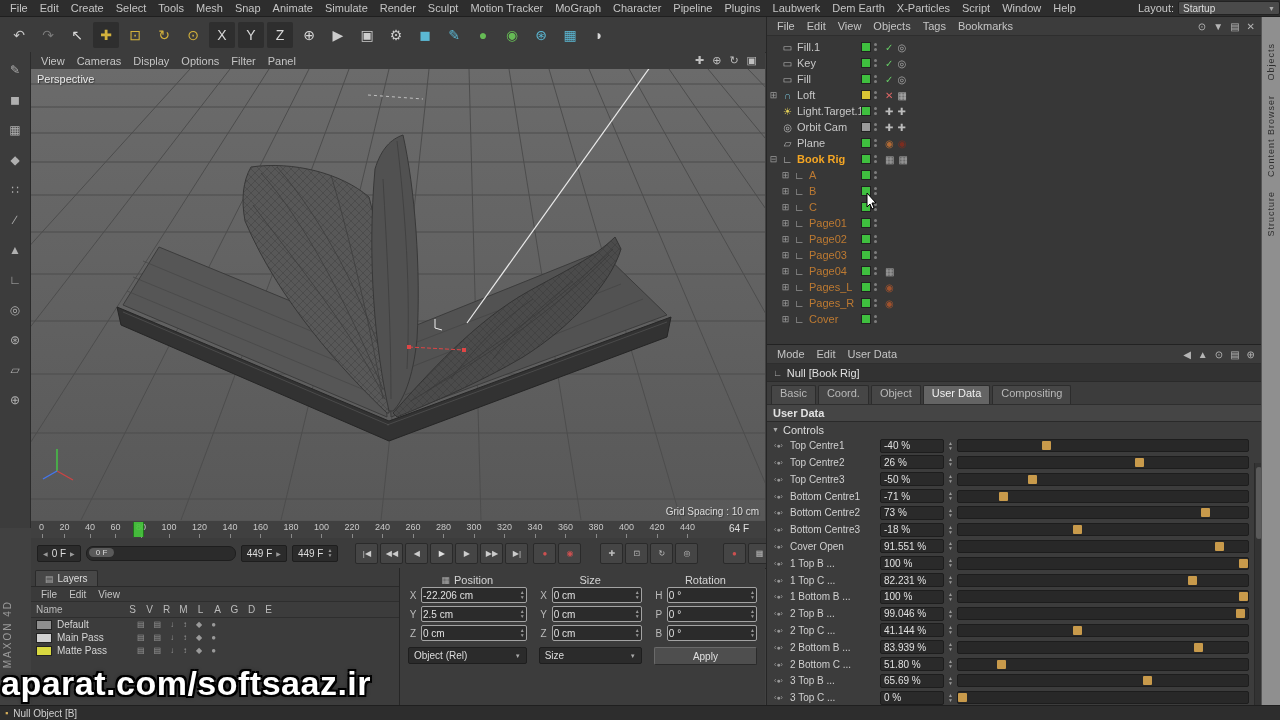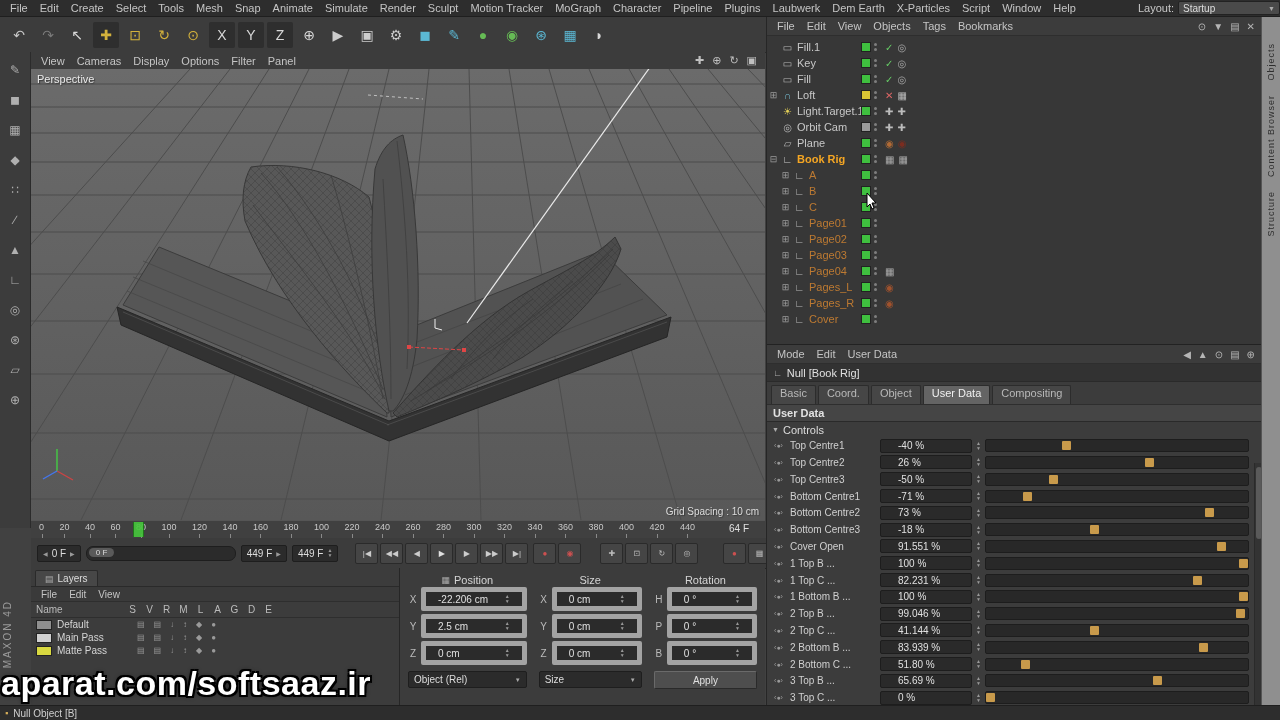--- a/index.html
+++ b/index.html
@@ -78,22 +78,22 @@
   .lrow{height:13px;display:flex;align-items:center;padding:0 5px;font-size:10px;}
   .sw{width:14px;height:8px;border:1px solid #222;margin-right:5px;}
   .lrname{width:80px;color:#d5d5d5;}
   .lcells{letter-spacing:9px;font-size:8px;color:#9a9a9a;white-space:nowrap;}
 
   .coord-panel{flex:1;background:#3c3c3c;padding:4px 8px 0;}
   .coord-grid{display:grid;grid-template-columns:1.15fr 1fr 1fr;column-gap:12px;}
   .chead{height:15px;display:flex;align-items:center;justify-content:center;gap:4px;color:#d5d5d5;font-size:11px;}
   .cfield{display:flex;align-items:center;gap:3px;margin-bottom:3px;}
   .ax{width:10px;color:#bbb;font-size:10px;text-align:center;}
-  .cinput{flex:1;height:14px;background:#2b2b2b;border:5px solid #a3a3a3;border-radius:2px;
-          display:flex;align-items:center;justify-content:space-between;padding:0 12px;font-size:10px;color:#e0e0e0;}
+  .cinput{flex:1;height:14px;background:#2b2b2b;border:1px solid #a3a3a3;border-radius:2px;
+          display:flex;align-items:center;justify-content:space-between;padding:0 1px;font-size:10px;color:#e0e0e0;}
   .cfoot{margin-top:6px;}
   .cselect{height:15px;background:#2b2b2b;border:1px solid #1e1e1e;border-radius:2px;display:flex;
            align-items:center;justify-content:space-between;padding:0 5px;font-size:10px;color:#ddd;}
   .cselect .dd{font-size:6px;color:#aaa;}
   .apply-btn{height:16px;background:#4e4e4e;border:1px solid #2a2a2a;border-top-color:#6a6a6a;border-left-color:#6a6a6a;
              border-radius:2px;display:flex;align-items:center;justify-content:center;font-size:10px;color:#e0e0e0;}
 
   
   .right-col{position:absolute;left:766px;top:17px;width:496px;bottom:14px;background:#3c3c3c;
              border-left:1px solid #262626;display:flex;flex-direction:column;}
@@ -117,21 +117,21 @@
   .am-tab{padding:1px 8px 0;border:1px solid #2c2c2c;border-bottom:none;border-radius:2px 2px 0 0;font-size:11px;}
   .am-section{height:16px;background:#454545;border-bottom:1px solid #2a2a2a;display:flex;align-items:center;
               padding:0 6px;font-weight:bold;color:#e2e2e2;}
   .am-group{height:15px;display:flex;align-items:center;gap:4px;padding:0 5px;color:#dcdcdc;}
   .am-group .garr{font-size:7px;color:#aaa;}
   .am-rows{flex:1;overflow:hidden;}
   .ctrl-row{height:16.8px;display:flex;align-items:center;gap:4px;padding:0 14px 0 4px;}
   .key-icon{width:15px;font-size:7px;color:#9a9a9a;text-align:center;white-space:nowrap;}
   .ctrl-label{width:86px;font-size:10px;color:#d0d0d0;white-space:nowrap;overflow:hidden;}
   .ctrl-value{width:56px;height:12px;background:#2a2a2a;border:1px solid #1d1d1d;border-radius:2px;
-              display:flex;align-items:center;padding:0 17px;font-size:10px;color:#e0e0e0;}
+              display:flex;align-items:center;padding:0 3px;font-size:10px;color:#e0e0e0;}
   .ctrl-slider{flex:1;height:11px;background:#282828;border:1px solid #1d1d1d;border-radius:2px;position:relative;}
   .ctrl-handle{position:absolute;top:1px;bottom:1px;width:9px;background:#c89a4b;border-radius:1px;
                left:calc((100% - 9px) * var(--pos,0) / 100);}
   .am-scrollbar{position:absolute;right:0;top:118px;bottom:0;width:8px;background:#333;border-left:1px solid #2a2a2a;}
   .am-scrollbar .thumb{position:absolute;left:1px;right:1px;top:4px;height:72px;background:#5a5a5a;border-radius:3px;}
 
   
   .edge-strip{position:absolute;right:0;top:17px;width:18px;bottom:14px;background:#8f8f8f;border-left:1px solid #555;z-index:20;}
   .edge-group{position:absolute;left:0;right:0;display:flex;flex-direction:column;align-items:center;gap:14px;}
   .edge-group.top{top:26px;}

